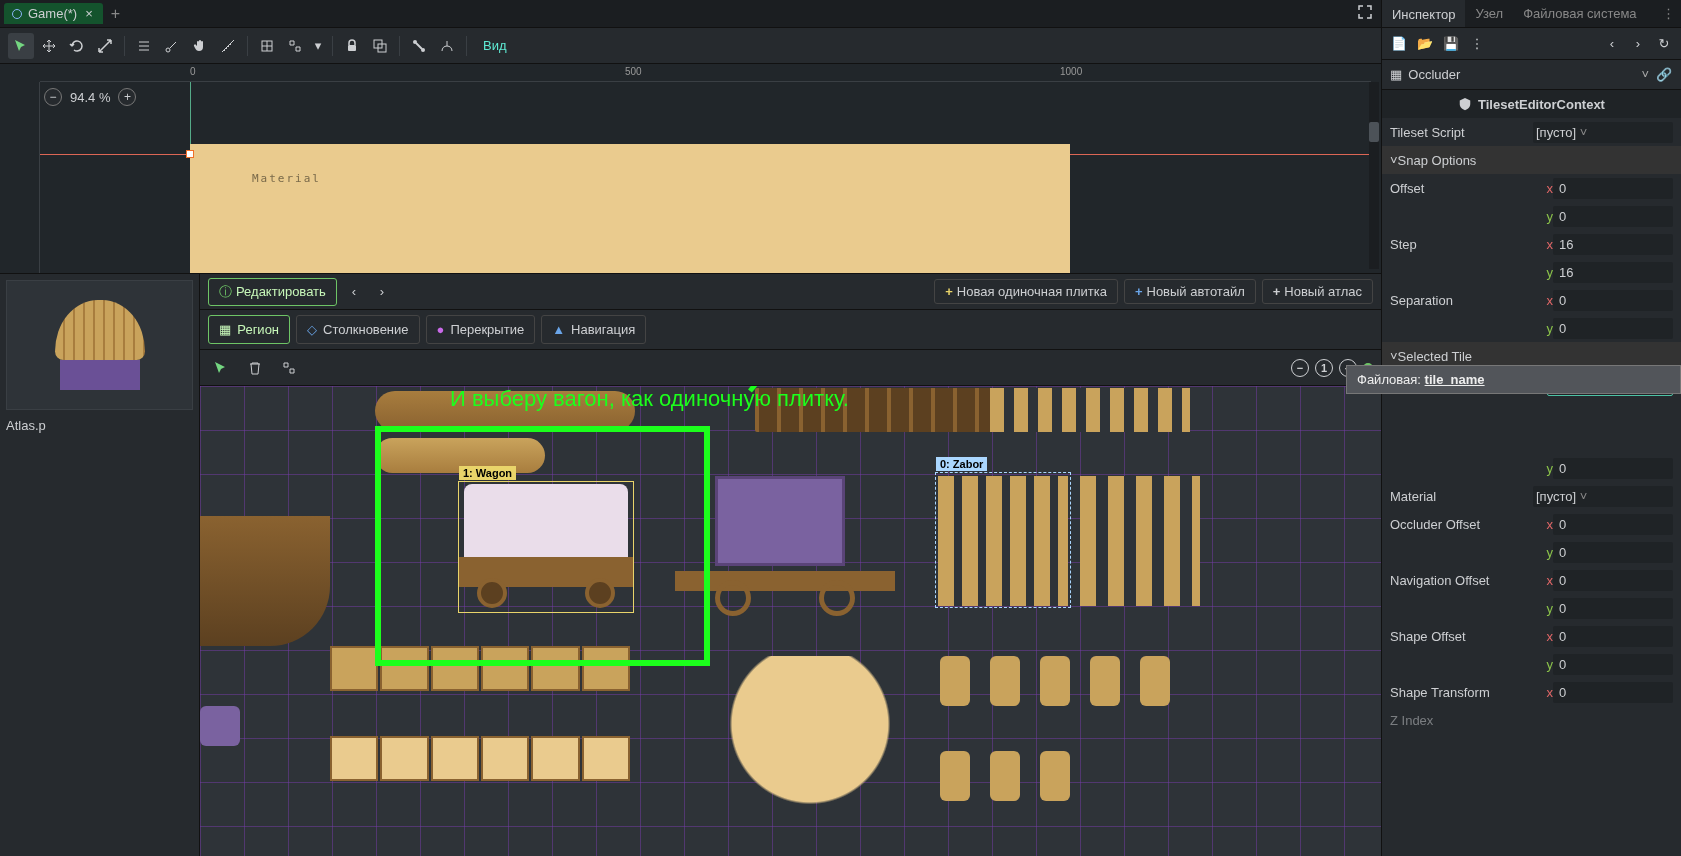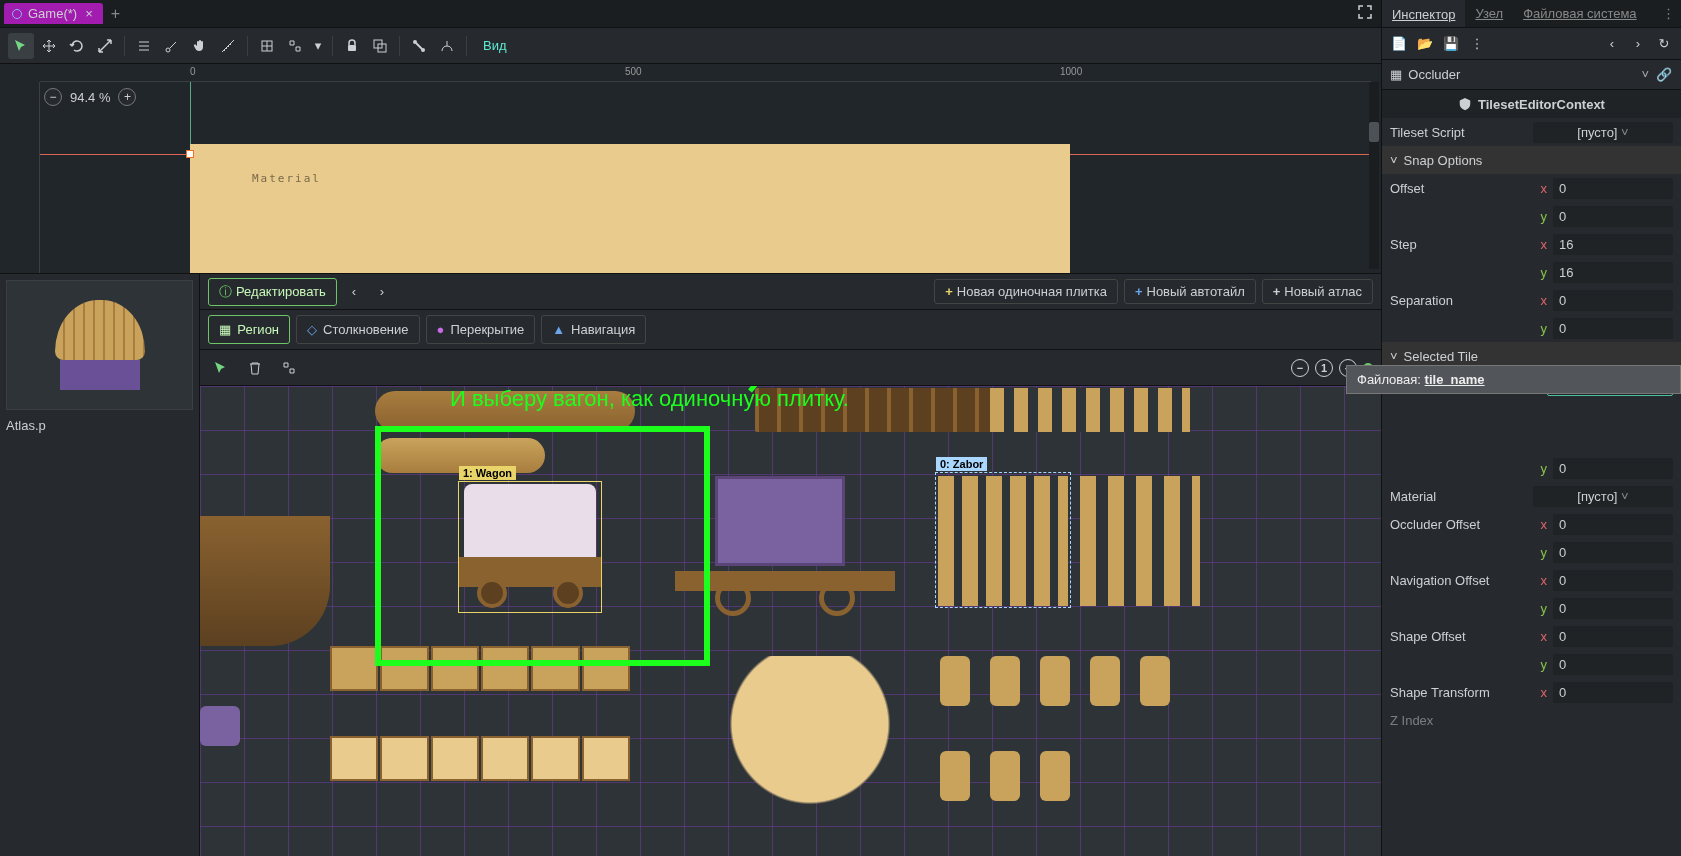--- a/index.html
+++ b/index.html
@@ -4,21 +4,21 @@
 <style>
 * { margin:0; padding:0; box-sizing:border-box; font-family:"Segoe UI",Arial,sans-serif; font-size:13px; }
 body { background:#202326; color:#cdcfd2; width:1681px; height:856px; overflow:hidden; }
 
 .app { display:flex; height:100%; }
 .main-area { flex:1; display:flex; flex-direction:column; overflow:hidden; }
 .sidebar { width:300px; background:#262a2e; display:flex; flex-direction:column; border-left:1px solid #111; }
 
 
 .tabrow { height:28px; background:#1b1e21; display:flex; align-items:center; padding:0 4px; border-bottom:1px solid #111; }
-.file-tab { display:flex; align-items:center; gap:6px; padding:3px 8px; background:#a21caf; border-radius:3px 3px 0 0; cursor:pointer; }
+.file-tab { display:flex; align-items:center; gap:6px; padding:3px 8px; background:#14532d; border-radius:3px 3px 0 0; cursor:pointer; }
 .file-tab .dot { width:10px; height:10px; border:1.5px solid #8ab4f8; border-radius:50%; }
 .file-tab .close { color:#cdcfd2; padding:0 2px; }
 .add-tab { color:#888; margin-left:8px; font-size:16px; cursor:pointer; }
 .expand-btn { margin-left:auto; color:#cdcfd2; padding:4px; cursor:pointer; }
 
 
 .toolbar { height:36px; background:#262a2e; display:flex; align-items:center; gap:2px; padding:0 8px; border-bottom:1px solid #111; }
 .tool-grp { display:flex; gap:2px; }
 .tool-btn { width:26px; height:26px; display:flex; align-items:center; justify-content:center; color:#cdcfd2; cursor:pointer; border-radius:3px; }
 .tool-btn.active { background:#3a3f44; }
@@ -73,41 +73,41 @@
 
 .grid-overlay { position:absolute; inset:0; background-image:linear-gradient(#7a3db077 1px,transparent 1px),linear-gradient(90deg,#7a3db077 1px,transparent 1px); background-size:44px 44px; pointer-events:none; }
 
 .sprite { position:absolute; image-rendering:pixelated; }
 .wagon-tile { border:1px solid #e9d46a; }
 .wagon-lbl { position:absolute; top:-16px; left:0; background:#e9d46a; color:#000; font-size:11px; padding:1px 4px; font-weight:bold; white-space:nowrap; }
 .zabor-sel { position:absolute; border:1px dashed #aad7ff; }
 
 
 .side-tabs { height:28px; display:flex; align-items:stretch; background:#1b1e21; border-bottom:1px solid #111; }
-.side-tab { padding:0 10px; display:flex; align-items:center; cursor:pointer; color:#888;text-decoration:underline; }
+.side-tab { padding:0 10px; display:flex; align-items:center; cursor:pointer; color:#888; }
 .side-tab.active { background:#262a2e; color:#cdcfd2; border-top:2px solid transparent; }
 .side-dots { margin-left:auto; padding:0 6px; color:#888; cursor:pointer; display:flex; align-items:center; }
 
 .side-toolrow { height:32px; display:flex; align-items:center; gap:8px; padding:0 8px; border-bottom:1px solid #111; }
 .side-toolrow .spacer { margin-left:auto; }
 .side-icon { width:18px; height:18px; color:#cdcfd2; cursor:pointer; display:flex; align-items:center; justify-content:center; }
 
 .resource-row { height:30px; display:flex; align-items:center; gap:6px; padding:0 8px; border-bottom:1px solid #111; }
 .chev { margin-left:auto; cursor:pointer; color:#aaa; }
 
 .filter-row { height:30px; display:flex; align-items:center; padding:0 8px; border-bottom:1px solid #111; gap:6px; }
 .filter-input { flex:1; background:transparent; border:none; color:#cdcfd2; outline:none; }
 
 .insp-header { height:28px; background:#1f2326; display:flex; align-items:center; justify-content:center; gap:6px; font-weight:bold; }
 .insp-header svg { width:14px; height:14px; }
 
-.prop-row { height:28px; display:flex; align-items:center; padding:0 8px; gap:6px; }
+.prop-row { height:28px; display:flex; align-items:center; padding:0 8px; }
 .prop-row.section { background:#333; cursor:pointer; }
 .prop-row .label { flex:1; color:#cdcfd2; }
-.prop-row .value { width:140px; text-align:center; background:#1f2326; padding:3px; border-radius:2px; color:#cdcfd2; cursor:pointer; }
+.prop-row .value { width:140px; text-align:left; background:#1f2326; padding:3px; border-radius:2px; color:#cdcfd2; cursor:pointer; }
 .prop-row .value.drop::after { content:" ˅"; color:#888; }
 .prop-row .vec-label { color:#e06666; width:14px; text-align:right; }
 .prop-row .vec-label.y { color:#8bc34a; }
 .prop-row .vec-val { width:120px; background:#1f2326; padding:3px 6px; border-radius:2px; cursor:text; }
 .color-swatch { width:126px; height:18px; background:#fff; border:1px solid #666; cursor:pointer; }
 .name-input { width:126px; background:#1f2326; border:1px solid #4cc2a5; padding:3px 6px; color:#cdcfd2; outline:none; border-radius:2px; }
 
 .tooltip { position:absolute; right:0px; top:365px; background:#52555a; border:1px solid #777; padding:6px 10px; color:#eee; z-index:100; width:335px; }
 .tooltip b { text-decoration:underline; font-weight:bold; }
 </style>
@@ -331,21 +331,21 @@
 
           <div class="sprite" style="top:5px;left:175px;width:260px;height:40px;background:linear-gradient(#a87d3e,#8a6230);border-radius:20px"></div>
           <div class="sprite" style="top:52px;left:175px;width:170px;height:35px;background:linear-gradient(#c9a35c,#a87d3e);border-radius:18px"></div>
 
           <div class="sprite" style="top:2px;left:555px;width:430px;height:44px;display:flex;gap:4px">
             <div style="flex:1;background:repeating-linear-gradient(90deg,#8a6230 0 4px,transparent 4px 22px),#5c4020;border-radius:2px"></div>
           </div>
 
           <div class="sprite" style="top:2px;left:790px;width:200px;height:44px;background:repeating-linear-gradient(90deg,#c9a35c 0 14px,#2e3338 14px 24px)"></div>
 
-          <div class="sprite wagon-tile" style="top:95px;left:258px;width:144px;height:132px">
+          <div class="sprite wagon-tile" style="top:95px;left:258px;width:176px;height:132px">
             <div class="wagon-lbl">1: Wagon</div>
             <div style="position:absolute;top:2px;left:5px;right:5px;height:75px;background:#eaddea;border-radius:8px 8px 0 0"></div>
             <div style="position:absolute;top:75px;left:0;right:0;height:30px;background:#8a6230"></div>
             <div style="position:absolute;bottom:4px;left:18px;width:30px;height:30px;background:#5c4020;border-radius:50%;border:4px solid #8a6230"></div>
             <div style="position:absolute;bottom:4px;right:18px;width:30px;height:30px;background:#5c4020;border-radius:50%;border:4px solid #8a6230"></div>
           </div>
 
           <div class="sprite" style="top:70px;left:475px;width:220px;height:160px">
             <div style="position:absolute;top:20px;left:40px;width:130px;height:90px;background:#7a62a0;border:3px solid #5a4478"></div>
             <div style="position:absolute;top:115px;left:0;right:0;height:20px;background:#8a6230"></div>

